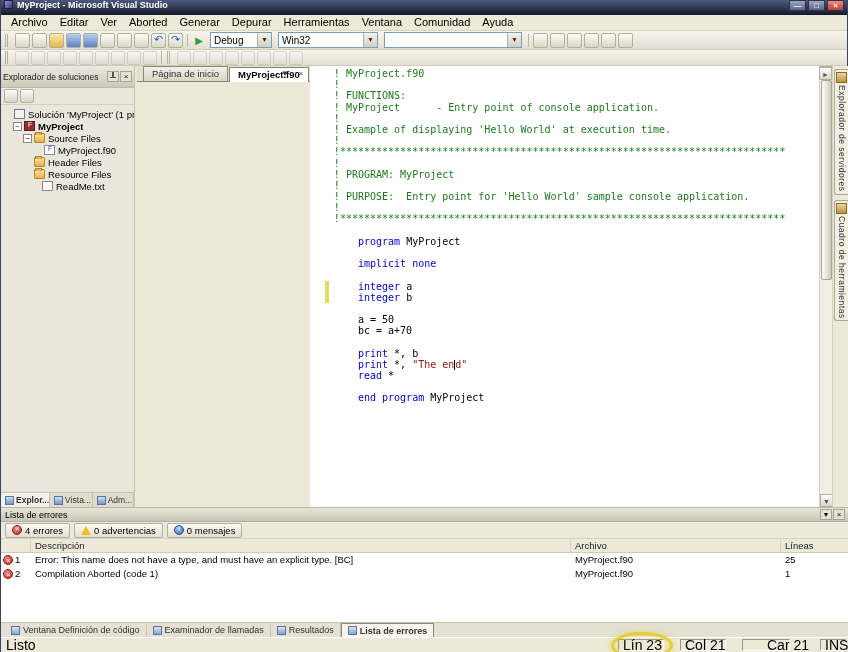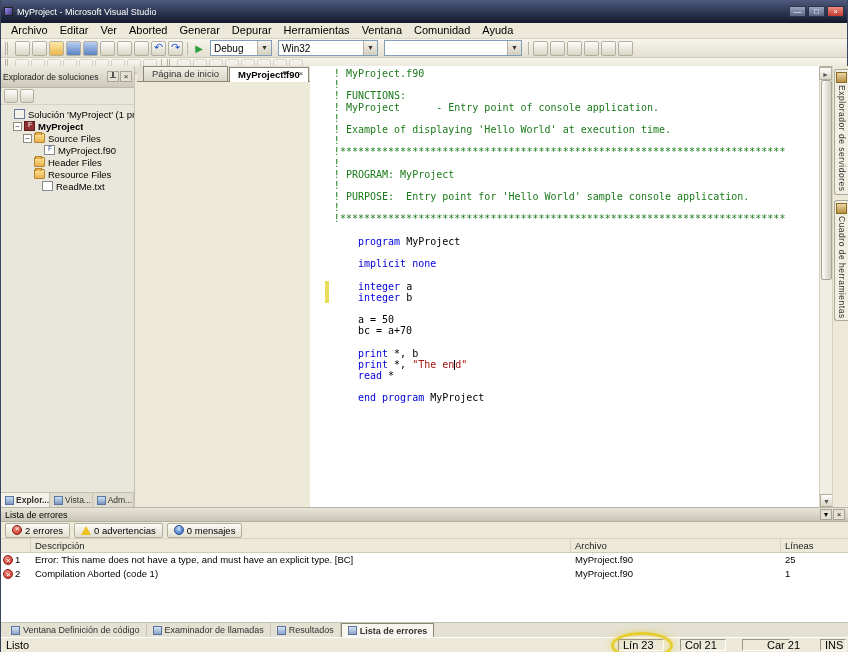--- a/index.html
+++ b/index.html
@@ -1,21 +1,21 @@
 <!DOCTYPE html>
 <html><head>
 <meta charset="utf-8">
 <style>
   * { margin:0; padding:0; box-sizing:border-box; }
   html,body { width:848px; height:652px; overflow:hidden; }
   body { font-family:"Liberation Sans", sans-serif; background:#ece9d8; color:#000; }
   .window { position:relative; width:848px; height:652px; background:#ece9d8; border-left:1px solid #3a4560; border-right:1px solid #3a4560; }
 
   
-  .titlebar { height:23px; background:linear-gradient(to bottom,#4d5a7d,#12182c); display:flex; align-items:center; padding:0 3px; color:#fff; font-size:9px; }
+  .titlebar { height:15px; background:linear-gradient(to bottom,#4d5a7d,#12182c); display:flex; align-items:flex-start; padding:0 3px; color:#fff; font-size:9px;font-weight:bold; }
   .title-icon { width:9px; height:9px; background:linear-gradient(135deg,#9a8cf0,#35357a); border:1px solid #222; margin-right:4px; flex:none; }
   .title-text { white-space:nowrap; overflow:hidden; }
   .win-buttons { margin-left:auto; display:flex; gap:2px; }
   .win-btn { width:17px; height:11px; font-size:8px; line-height:9px; text-align:center; color:#fff;
              background:linear-gradient(#9aa5c0,#5a6584); border:1px solid #2d3448; cursor:default; }
   .win-btn.close { background:linear-gradient(#ef8e82,#c23a30); }
 
   
   .menubar { height:16px; background:#ece9d8; border-bottom:1px solid #d8d4c4; display:flex; align-items:center; font-size:11px; padding-left:4px; }
   .menu-item { padding:0 6px; height:15px; line-height:15px; }
@@ -132,21 +132,21 @@
   .ecell { padding:0 4px; white-space:nowrap; overflow:hidden; line-height:14px; }
   .erow .col-num { display:flex; align-items:center; gap:2px; padding:0 2px; }
 
   
   .bottom-tabstrip { position:absolute; left:0; top:622px; width:848px; height:15px; background:#e4e1d2; border-top:1px solid #c6c2b2; display:flex; align-items:center; padding-left:4px; }
   .btab { display:flex; align-items:center; gap:3px; font-size:9px; color:#333; padding:0 6px; height:14px; border-right:1px solid #c9c5b6; white-space:nowrap; }
   .btab.active { background:#f7f5ee; border:1px solid #8a8775; border-bottom:none; font-weight:bold; }
   .btab-icon { width:9px; height:9px; background:linear-gradient(#d8e4f4,#8aa4c8); border:1px solid #5a76a0; flex:none; }
 
   
-  .statusbar { position:absolute; left:0; top:637px; width:848px; height:15px; background:#ece9d8; border-top:1px solid #fff; display:flex; align-items:center; font-size:11px; padding:0 3px; }
+  .statusbar { position:absolute; left:0; top:637px; width:848px; height:15px; background:#ece9d8; border-top:1px solid #fff; display:flex; align-items:center; font-size:14px; padding:0 3px; }
   .sb-left { padding-left:2px; }
   .sb-right { margin-left:auto; display:flex; align-items:center; }
   .sb-cell { border:1px solid; border-color:#9a9687 #fff #fff #9a9687; padding:0 4px; height:12px; line-height:11px; margin-left:16px; white-space:nowrap; position:relative; }
   .sb-cell.lin { width:46px; }
   .sb-cell.col { width:46px; }
   .sb-cell.car { width:48px;padding-left:24px; }
   .sb-cell.ins { width:26px; margin-left:30px; }
   .lin-highlight { position:absolute; left:-8px; top:-8px; width:62px; height:27px; border:3px solid rgba(230,201,19,0.85); border-radius:50%; box-shadow:0 0 6px rgba(230,201,19,0.55), inset 0 0 6px rgba(230,201,19,0.35); pointer-events:none; }
 </style>
 </head>
@@ -377,21 +377,21 @@
 
   <div class="error-panel">
     <div class="ep-header">
       <span class="ep-header-title">Lista de errores</span>
       <span class="sol-header-btn">▾</span>
       <span class="sol-header-btn">×</span>
     </div>
     <div class="ep-toolbar">
         <span class="filter-btn">
           <span class="st-icon st-error"></span>
-          <span>2 errores</span>
+          <span>4 errores</span>
         </span>
         <span class="filter-btn">
           <span class="st-icon st-warning"></span>
           <span>0 advertencias</span>
         </span>
         <span class="filter-btn">
           <span class="st-icon st-info"></span>
           <span>0 mensajes</span>
         </span>
       </div>

